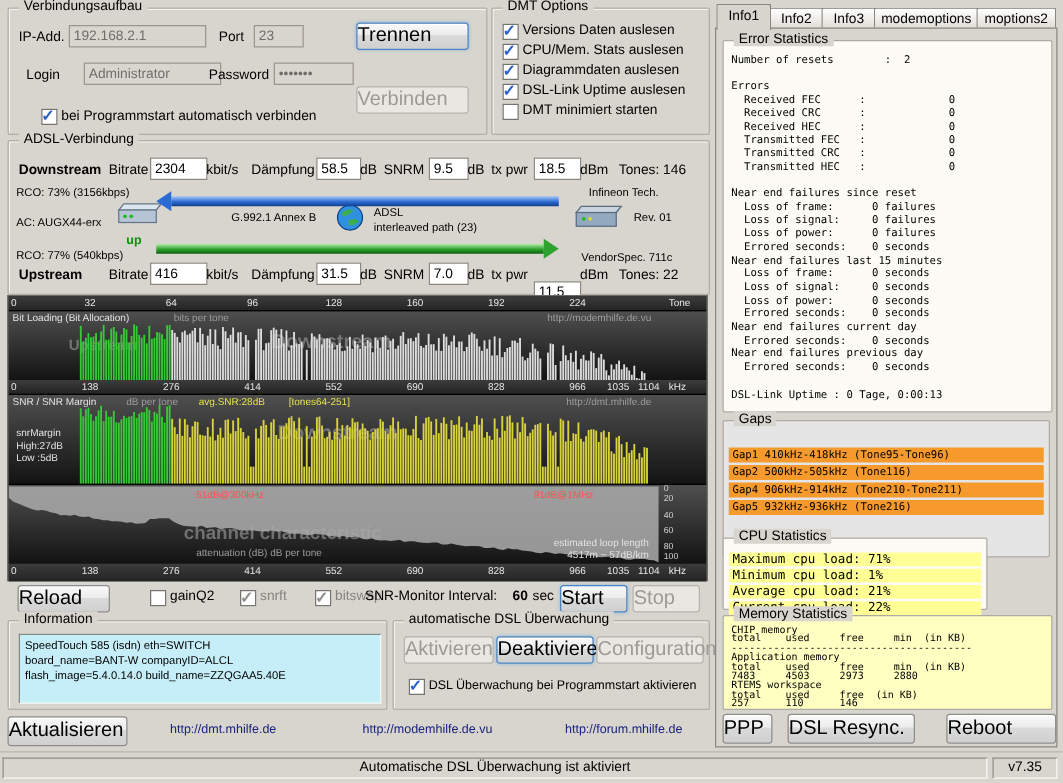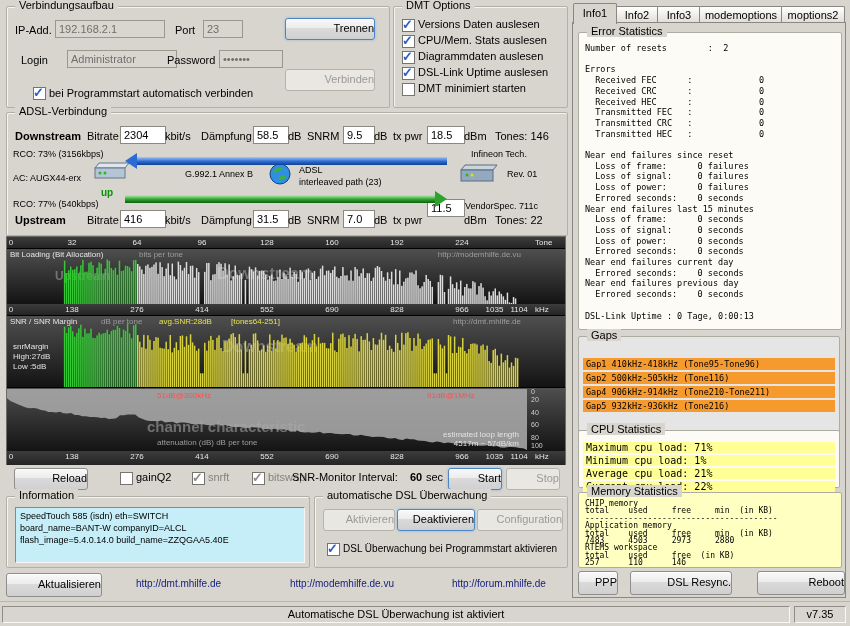--- a/index.html
+++ b/index.html
@@ -10,21 +10,21 @@
   .lbl{position:absolute;white-space:nowrap;}
   .bold{font-weight:bold;}
   .s9{font-size:9px;} .s10{font-size:10px;}
   .dim{color:#84837e;}
   .green{color:#089408;font-weight:bold;}
   .field{position:absolute;border:1px solid #8a887f;background:#fff;height:14px;
          font:11px "Liberation Sans",sans-serif;padding:1px 3px;}
   .field.dis{background:#d9d6cf;color:#6f6e6a;border-color:#9a978f;}
   .btn{position:absolute;height:20px;border:1px solid #8e8e8e;border-radius:3px;
        background:linear-gradient(#f9f9f9,#ececec 45%,#dadada 46%,#d0d0d0);
-       font-size:11px;text-align:right;line-height:19px;cursor:pointer;box-shadow:inset 0 1px 0 #fff;}
+       font-size:16px;text-align:left;line-height:19px;cursor:pointer;box-shadow:inset 0 1px 0 #fff;}
   .btn.primary{border-color:#4a84c4;box-shadow:0 0 3px #8cb6de,inset 0 1px 0 #fff;}
   .btn.dis{color:#9b9a96;background:#e9e7e2;border-color:#b6b3ac;box-shadow:none;cursor:default;}
   .cb{position:absolute;width:11px;height:11px;background:#fff;border:1px solid #757470;}
   .cb.checked::after{content:"\2713";position:absolute;left:-1px;top:-3px;font-size:13px;font-weight:bold;color:#2a5fc8;}
   .cb.dimcb.checked::after{color:#8f8e8a;}
   .link{position:absolute;color:#19227d;font-size:10px;cursor:pointer;white-space:nowrap;}
   
   #charts{position:absolute;left:6px;top:236px;width:560px;height:229px;background:#161616;border:1px solid #6d6b66;box-sizing:border-box;}
   .axisrow{position:absolute;left:0;width:558px;height:11px;background:linear-gradient(#3c3c3c,#242424);font-size:8px;color:#e6e6e6;}
   .axisrow span{position:absolute;top:1px;transform:translateX(-50%);white-space:nowrap;}
@@ -155,21 +155,21 @@
     <span class="lbl" style="left:80px;top:101px">Bitrate</span>
     <input class="field" style="left: 113px; top: 97px; width: 38px;" value="416">
     <span class="lbl" style="left:158px;top:101px">kbit/s</span>
     <span class="lbl" style="left:194px;top:101px">Dämpfung</span>
     <input class="field" style="left: 246px; top: 97px; width: 28px;" value="31.5">
     <span class="lbl" style="left:281px;top:101px">dB</span>
     <span class="lbl" style="left:300px;top:101px">SNRM</span>
     <input class="field" style="left: 336px; top: 97px; width: 24px;" value="7.0">
     <span class="lbl" style="left:367px;top:101px">dB</span>
     <span class="lbl" style="left:386px;top:101px">tx pwr</span>
-    <input class="field" style="left: 420px; top: 86px; width: 30px;" value="11.5">
+    <input class="field" style="left: 420px; top: 112px; width: 30px;" value="11.5">
     <span class="lbl" style="left:457px;top:101px">dBm</span>
     <span class="lbl" style="left:488px;top:101px">Tones: 22</span>
   </div>
 
   <div id="charts">
     <div class="axisrow" id="axis-tone" style="top:0">
         <span style="left: 4px;">0</span>
         <span style="left: 65px;">32</span>
         <span style="left: 130px;">64</span>
         <span style="left: 195px;">96</span>
@@ -767,21 +767,21 @@
   </div>
 
   <div class="rgroup" style="left:578px;top:336px;width:262px;height:110px;background:#e5e5e5;padding-top:19px;box-sizing:border-box">
     <span class="glabel" style="background:#d8d5ce">Gaps</span>
     <div class="gaprow mono">Gap1 410kHz-418kHz (Tone95-Tone96)</div>
     <div class="gaprow mono">Gap2 500kHz-505kHz (Tone116)</div>
     <div class="gaprow mono">Gap4 906kHz-914kHz (Tone210-Tone211)</div>
     <div class="gaprow mono">Gap5 932kHz-936kHz (Tone216)</div>
   </div>
 
-  <div class="rgroup" style="left:578px;top:430px;width:262px;height:58px;background:#fcfbf5;padding-top:9px;box-sizing:border-box">
+  <div class="rgroup" style="left:578px;top:430px;width:212px;height:58px;background:#fcfbf5;padding-top:9px;box-sizing:border-box">
     <span class="glabel">CPU Statistics</span>
     <div class="cpurow mono">Maximum cpu load: 71%</div>
     <div class="cpurow mono">Minimum cpu load: 1%</div>
     <div class="cpurow mono">Average cpu load: 21%</div>
     <div class="cpurow mono">Current cpu load: 22%</div>
   </div>
 
   <div class="rgroup" style="left:578px;top:492px;width:262px;height:74px;background:#ffffc2">
     <span class="glabel">Memory Statistics</span>
     <div class="mono pre" style="position:absolute;left:6px;top:7px;font-size:8px;line-height:7.4px">CHIP memory

